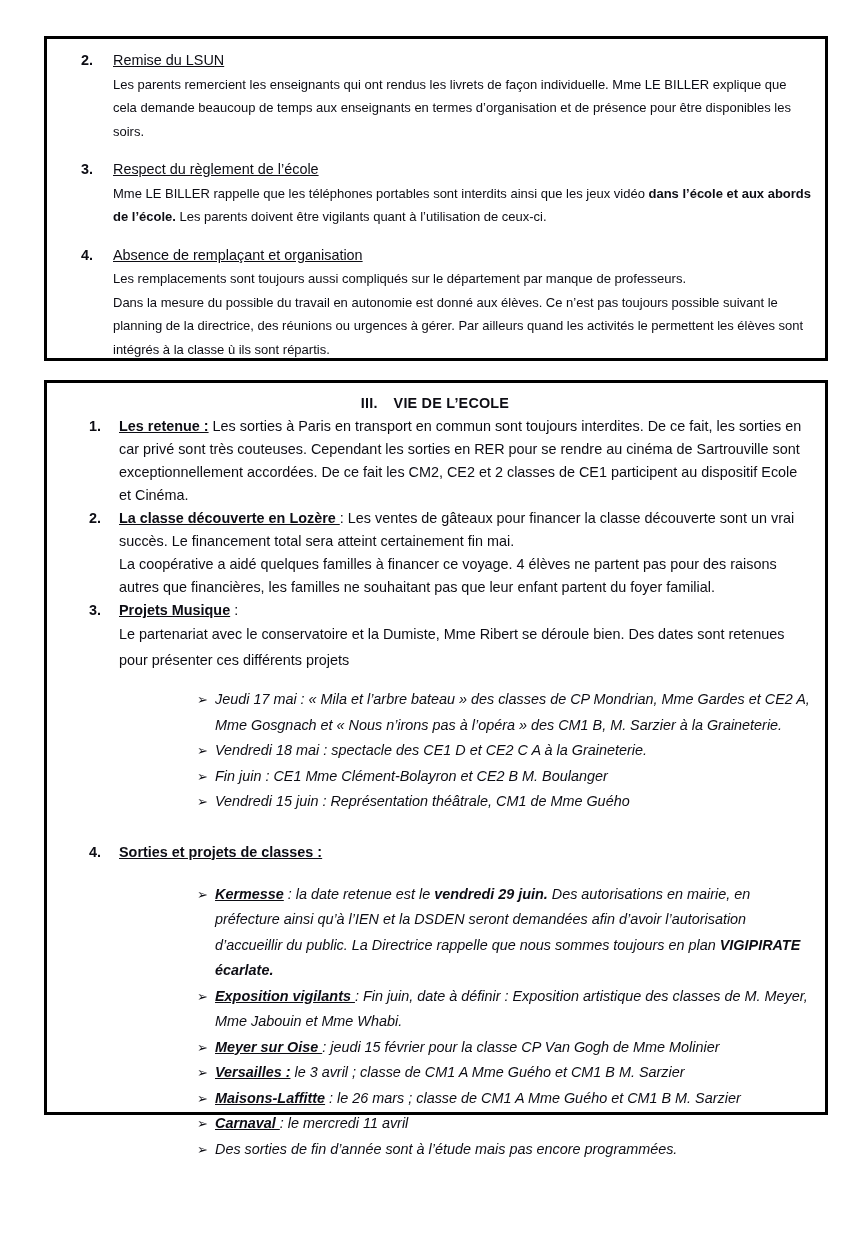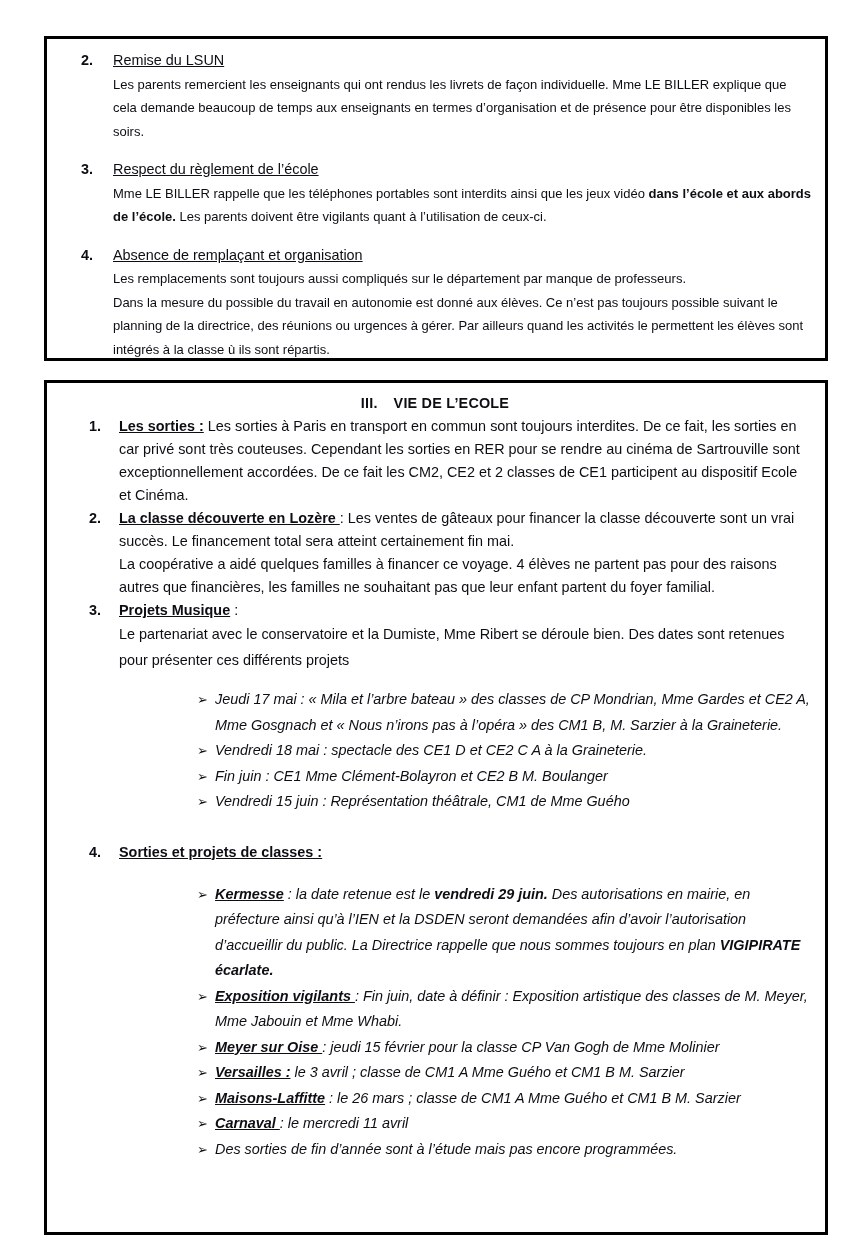--- a/index.html
+++ b/index.html
@@ -32,21 +32,21 @@
   #box-one {
     left: 44px;
     top: 36px;
     width: 784px;
     height: 325px;
   }
   #box-two {
     left: 44px;
     top: 380px;
     width: 784px;
-    height: 855px;
+    height: 735px;
   }
 
   .box-inner {
     padding: 10px 12px 10px 10px;
   }
   b, .b { font-weight: bold; }
   .u { text-decoration: underline; }
 
   
   .num-item {
@@ -163,21 +163,21 @@
 
   <div class="box" id="box-two">
     <div class="box-inner">
 
       <div class="section-head">
         <span class="rn">III.</span><span>VIE DE L’ECOLE</span>
       </div>
 
       <div class="nlist">
         <span class="marker">1.</span>
-        <div class="para"><b class="u">Les sorties :</b><span> Les sorties à Paris en transport en commun sont toujours interdites. De ce fait, les sorties en car privé sont très couteuses. Cependant les sorties en RER pour se rendre au cinéma de Sartrouville sont exceptionnellement accordées. De ce fait les CM2, CE2 et 2 classes de CE1 participent au dispositif Ecole et Cinéma.</span></div>
+        <div class="para"><b class="u">Les retenue :</b><span> Les sorties à Paris en transport en commun sont toujours interdites. De ce fait, les sorties en car privé sont très couteuses. Cependant les sorties en RER pour se rendre au cinéma de Sartrouville sont exceptionnellement accordées. De ce fait les CM2, CE2 et 2 classes de CE1 participent au dispositif Ecole et Cinéma.</span></div>
       </div>
 
       <div class="nlist">
         <span class="marker">2.</span>
         <div class="para"><b class="u">La classe découverte en Lozère </b><span>: Les ventes de gâteaux pour financer la classe découverte sont un vrai succès. Le financement total sera atteint certainement fin mai.</span></div>
         <div class="para"><span>La coopérative a aidé quelques familles à financer ce voyage. 4 élèves ne partent pas pour des raisons autres que financières, les familles ne souhaitant pas que leur enfant partent du foyer familial.</span></div>
       </div>
 
       <div class="nlist">
         <span class="marker">3.</span>

